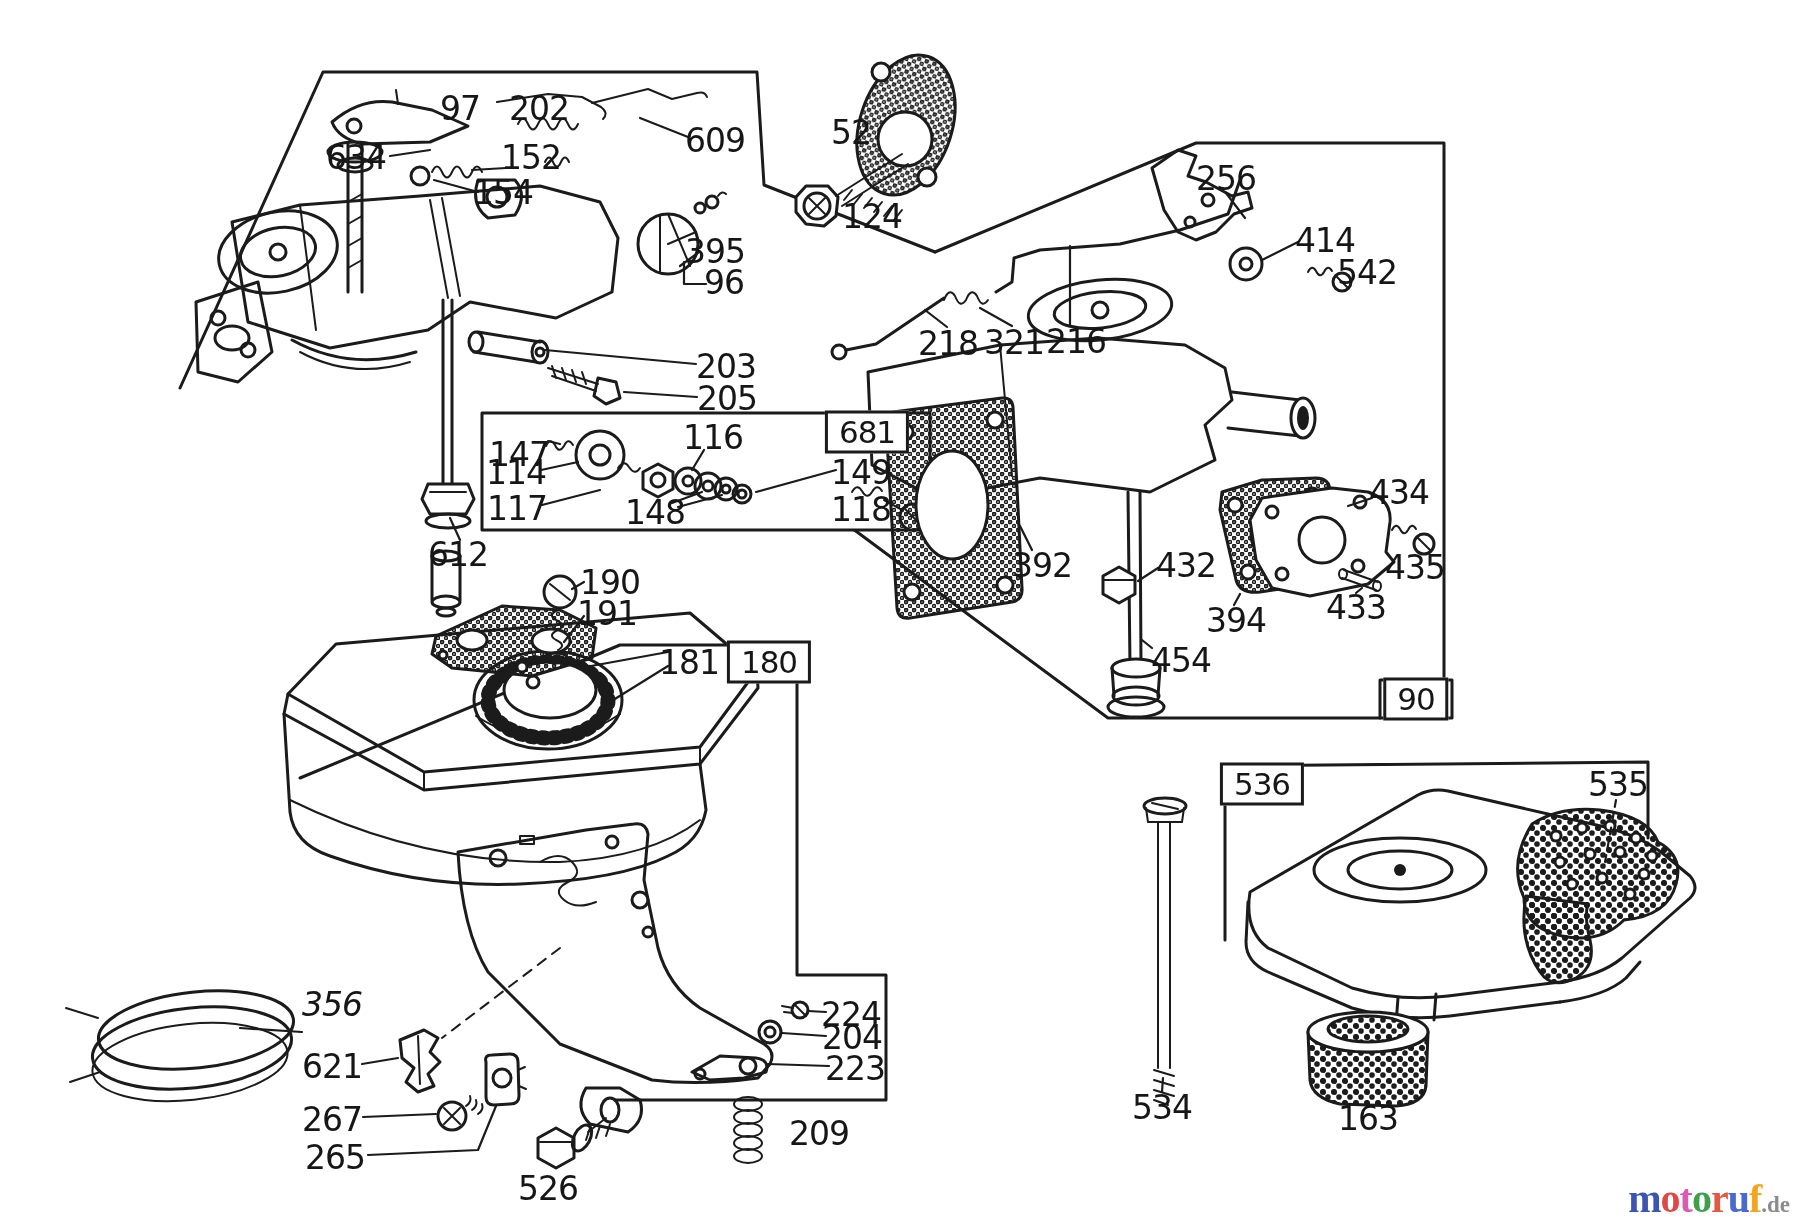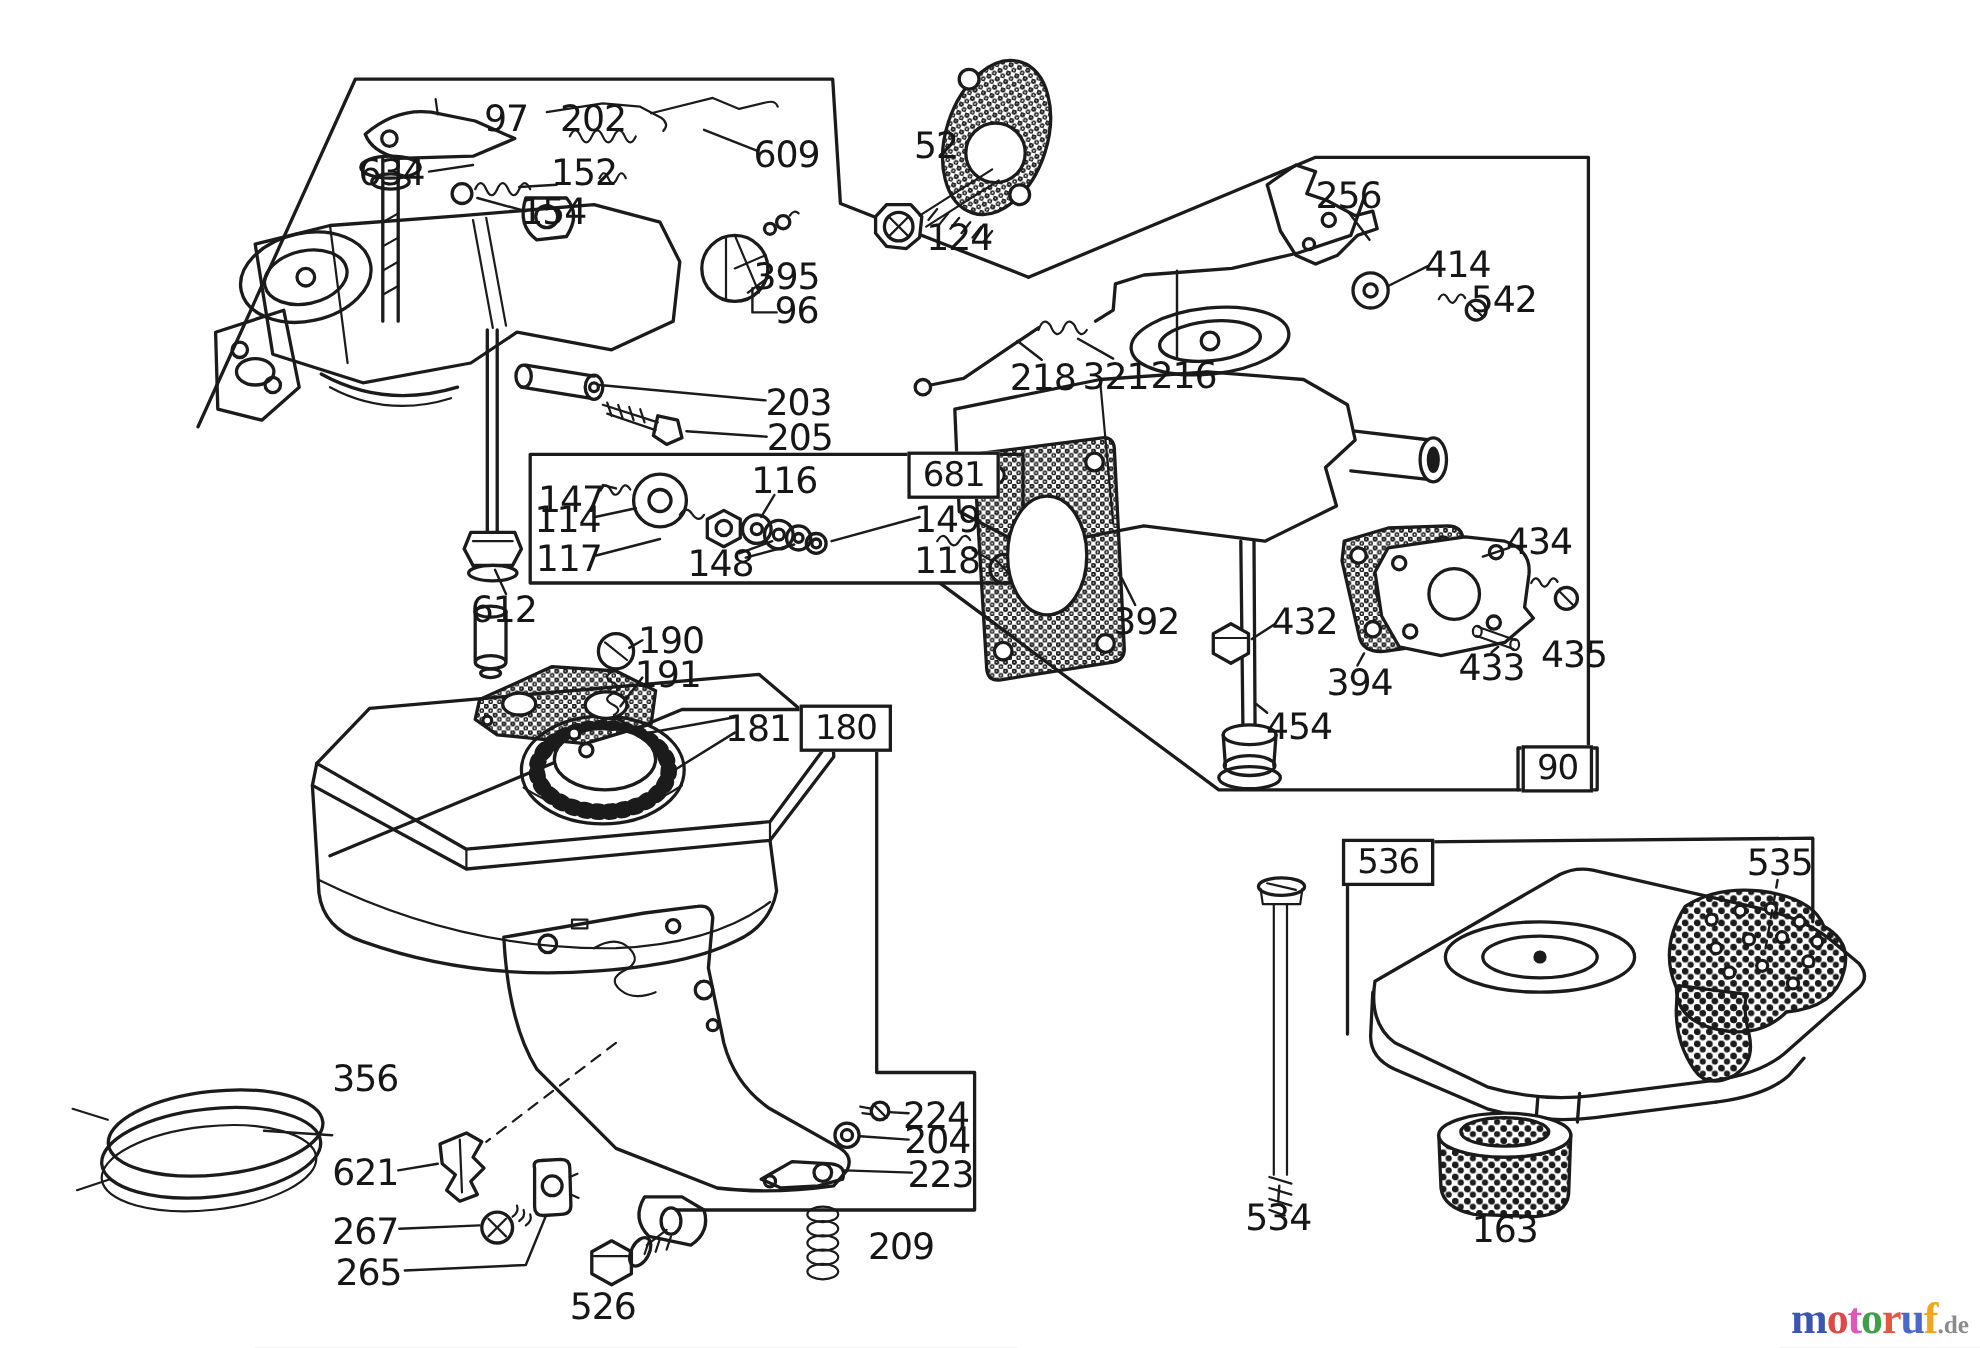--- a/index.html
+++ b/index.html
@@ -429,30 +429,30 @@
       <div class="plabel" style="left: 655px; top: 512px;">148</div>
       <div class="plabel" style="left: 861px; top: 509px;">118</div>
       <div class="plabel" style="left: 458px; top: 554px;">612</div>
       <div class="plabel" style="left: 610px; top: 582px;">190</div>
       <div class="plabel" style="left: 607px; top: 613px; text-align: right;">191</div>
       <div class="plabel" style="left: 689px; top: 662px;">181</div>
       <div class="plabel boxed" style="left: 769px; top: 662px;">180</div>
       <div class="plabel" style="left: 1042px; top: 565px;">392</div>
       <div class="plabel" style="left: 1186px; top: 565px;">432</div>
       <div class="plabel" style="left: 1399px; top: 492px;">434</div>
-      <div class="plabel" style="left: 1415px; top: 595px; margin-left: 16px;">435</div>
+      <div class="plabel" style="left: 1415px; top: 567px;">435</div>
       <div class="plabel" style="left: 1356px; top: 607px;">433</div>
       <div class="plabel" style="left: 1236px; top: 620px;">394</div>
       <div class="plabel" style="left: 1181px; top: 660px;">454</div>
       <div class="plabel boxed" style="left: 1416px; top: 699px;">90</div>
       <div class="plabel boxed" style="left: 1262px; top: 784px;">536</div>
       <div class="plabel" style="left: 1618px; top: 784px;">535</div>
       <div class="plabel" style="left: 1162px; top: 1107px;">534</div>
       <div class="plabel" style="left: 1368px; top: 1118px;">163</div>
-      <div class="plabel" style="left: 332px; top: 980px;">356</div>
+      <div class="plabel" style="left: 332px; top: 1004px; font-style: italic;">356</div>
       <div class="plabel" style="left: 332px; top: 1066px;">621</div>
       <div class="plabel" style="left: 332px; top: 1119px;">267</div>
       <div class="plabel" style="left: 335px; top: 1157px;">265</div>
       <div class="plabel" style="left: 548px; top: 1188px;">526</div>
       <div class="plabel" style="left: 851px; top: 1014px;">224</div>
       <div class="plabel" style="left: 852px; top: 1037px;">204</div>
       <div class="plabel" style="left: 855px; top: 1068px;">223</div>
       <div class="plabel" style="left: 791px; top: 1133px; margin-left: 28px;">209</div>
     </div>
 

